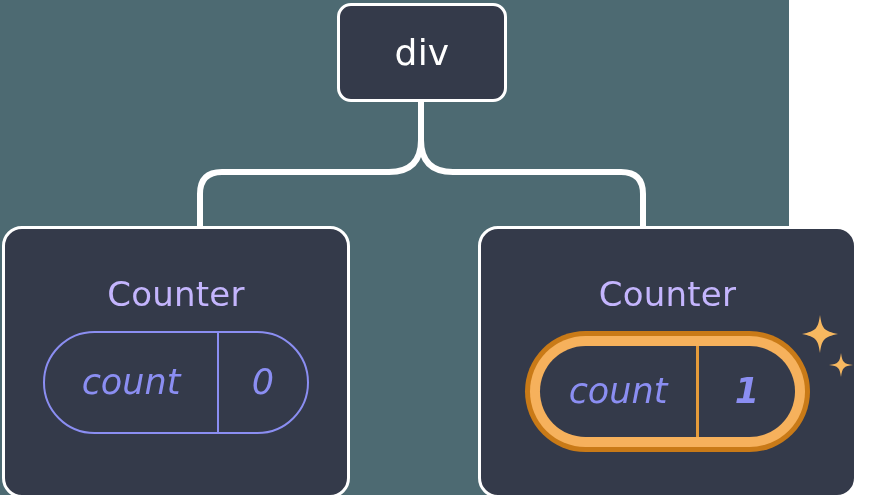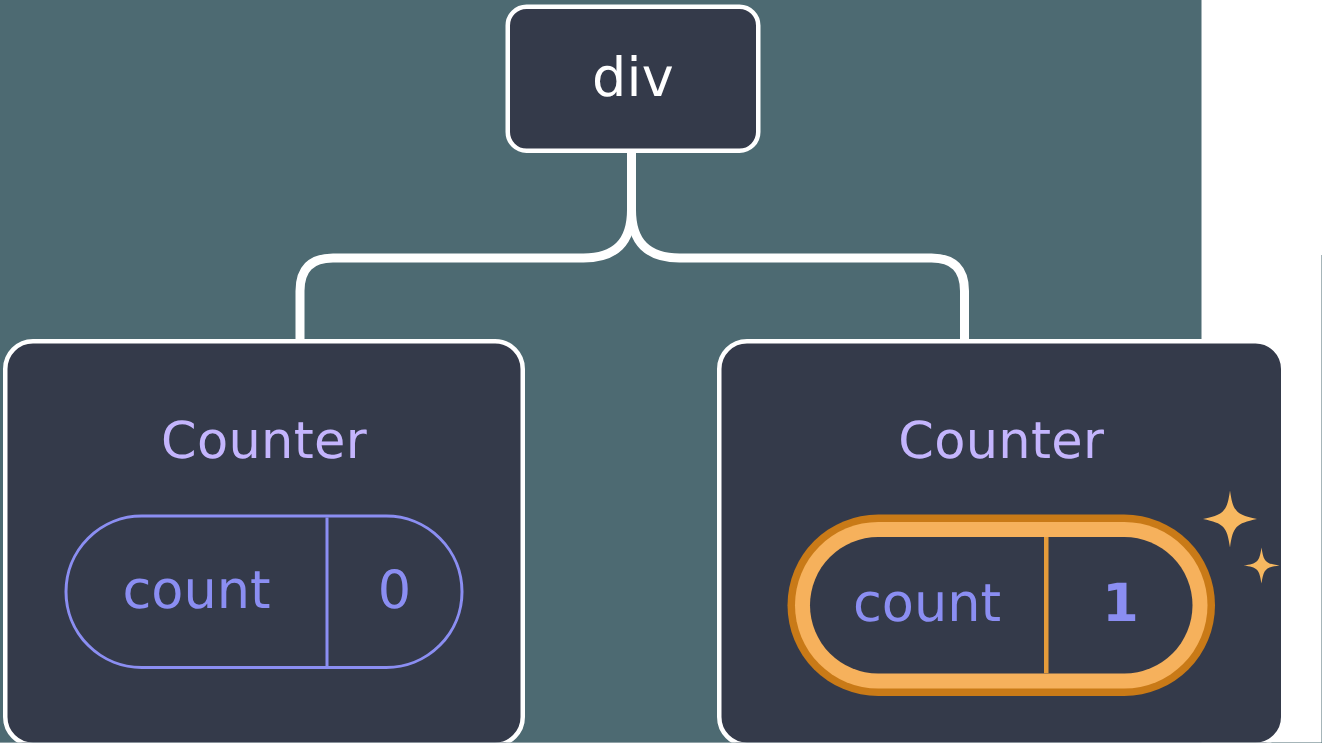--- a/index.html
+++ b/index.html
@@ -10,21 +10,20 @@
     width: 881px;
     height: 495px;
     overflow: hidden;
     font-family: "DejaVu Sans", sans-serif;
   }
   #stage {
     position: relative;
     width: 789px;
     height: 495px;
     background: #4d6a72;
-    padding-left: 12px;
   }
   #edges {
     position: absolute;
     left: 0;
     top: 0;
     width: 881px;
     height: 495px;
     pointer-events: none;
   }
 
@@ -65,21 +64,22 @@
   .card-title {
     color: #c4b5fd;
     font-size: 34px;
     line-height: 1;
     letter-spacing: 0.2px;
   }
 
   
   .pill-wrap {
     position: relative;
-    margin-top: 32px;
+    margin-top: 20px;
+    font-style: italic;
   }
   .pill {
     box-sizing: border-box;
     display: flex;
     align-items: stretch;
     height: 103px;
     border-radius: 52px;
     background: #343a4a;
   }
   .pill-plain {

